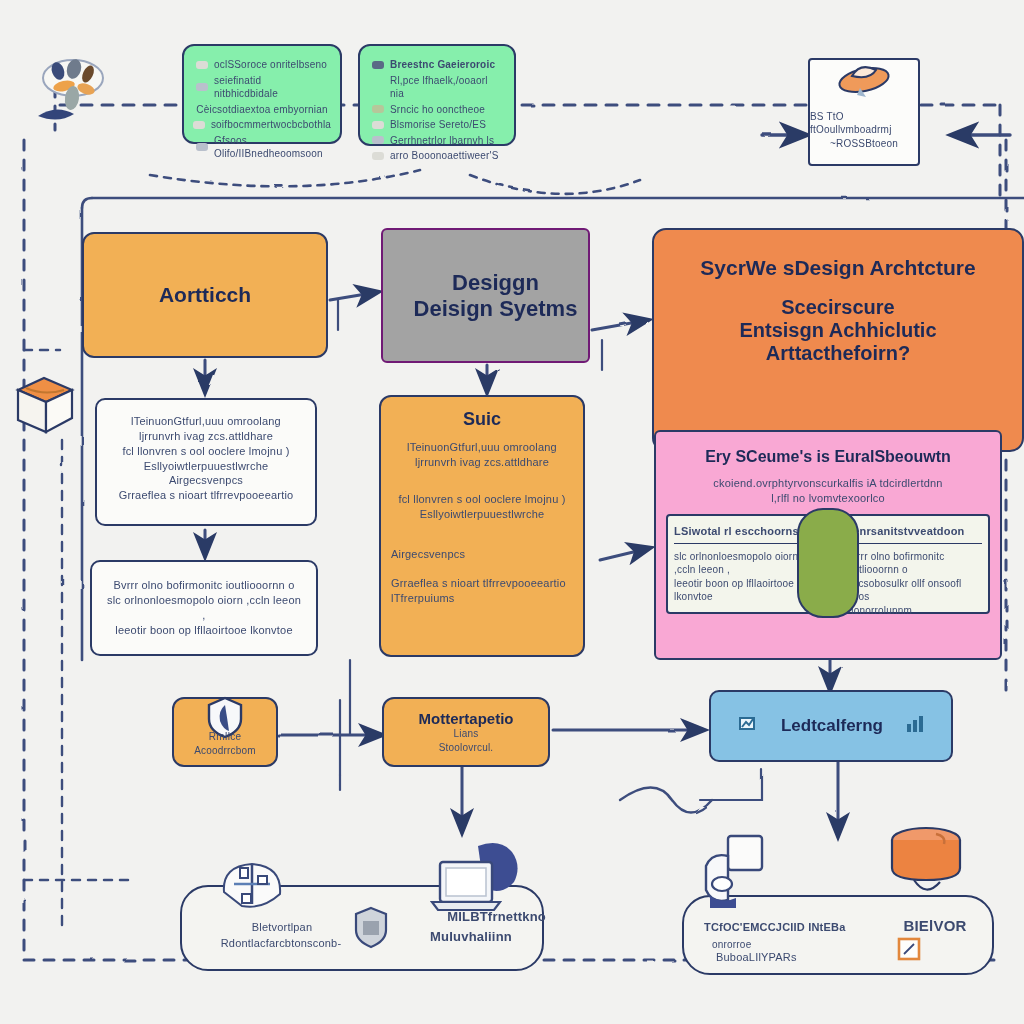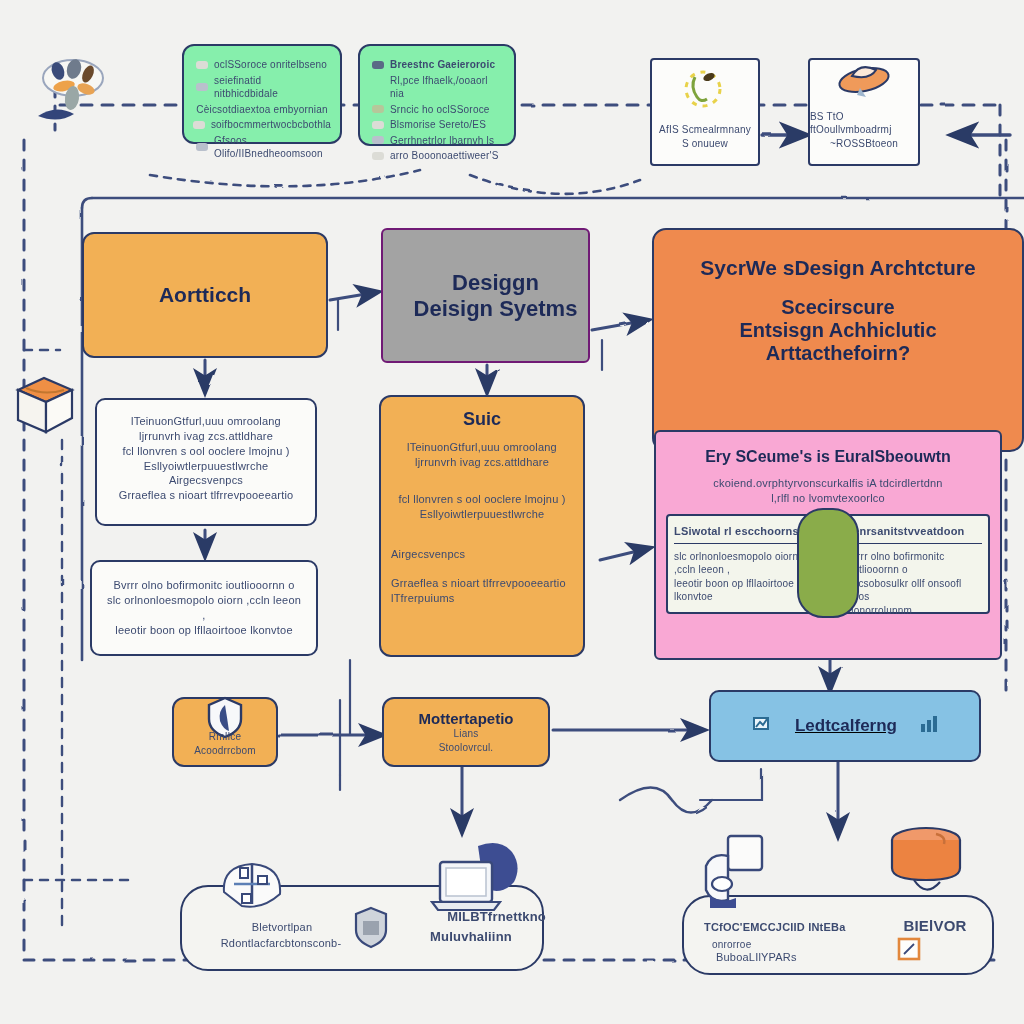--- a/index.html
+++ b/index.html
@@ -155,47 +155,36 @@
   <div class="note" style="left:358px;top:44px;width:158px;height:102px;">
     <div class="line">
         <span class="bullet" style="background:#5a6a86"></span>
       <span class="blurtext tiny" style="font-weight:bold">Breestnc Gaeieroroic</span>
       </div>
     <div class="line" style="padding-left:18px">
       <span class="blurtext tiny">Rl,pce lfhaelk,/ooaorl  nia</span>
       </div>
     <div class="line">
         <span class="bullet g"></span>
-      <span class="blurtext tiny">Srncic ho oclSSoroce</span>
+      <span class="blurtext tiny">Srncic ho oonctheoe</span>
       </div>
     <div class="line">
         <span class="bullet w"></span>
       <span class="blurtext tiny">Blsmorise Sereto/ES</span>
       </div>
     <div class="line">
         <span class="bullet"></span>
       <span class="blurtext tiny">Gerrhnetrlor lbarnvh ls</span>
       </div>
     <div class="line">
         <span class="bullet w"></span>
       <span class="blurtext tiny">arro Booonoaettiweer'S</span>
       </div>
   </div>
 
-  <div class="doccard" style="left:650px;top:58px;width:110px;height:108px;">
-    <div style="margin-bottom:6px;">
-      <svg viewBox="0 0 52 46" width="52" height="46">
-        <circle cx="24" cy="22" r="17" fill="none" stroke="#e8d24a" stroke-width="3" stroke-dasharray="5 6"></circle>
-        <path d="M16 10 q-5 10 2 20 q4 6 10 2" fill="none" stroke="#7ea33c" stroke-width="3"></path>
-        <ellipse cx="30" cy="10" rx="6" ry="3.5" fill="#4a3a1a" transform="rotate(-25 30 10)"></ellipse>
-      </svg>
-    </div>
-    <div class="blurtext tiny">AfIS Scmealrmnany</div>
-    <div class="blurtext tiny">S onuuew</div>
-  </div>
 
   <div class="doccard" style="left:808px;top:58px;width:112px;height:108px;">
     <div style="margin-bottom:6px;">
       <svg viewBox="0 0 56 42" width="56" height="42">
         <ellipse cx="28" cy="22" rx="25" ry="11" fill="#ef9a5a" stroke="#2b3a66" stroke-width="2" transform="rotate(-12 28 22)"></ellipse>
         <path d="M16 18 q8 -14 24 -6 q-6 10 -24 6z" fill="#fbe8d8" stroke="#2b3a66" stroke-width="2"></path>
         <path d="M24 30 l6 9 l-9 -2z" fill="#9fb7cf"></path>
       </svg>
     </div>
     <div class="blurtext tiny">BS TtO ftOoullvmboadrmj</div>
@@ -285,21 +274,21 @@
     <div class="blurtext tiny">RmIlce</div>
     <div class="blurtext tiny">Acoodrrcbom</div>
   </div>
 
   <div class="box-orange" style="position:absolute;left:382px;top:697px;width:168px;height:70px;display:flex;flex-direction:column;align-items:center;justify-content:center;box-sizing:border-box;">
     <div class="title-b" style="font-size:15px">Mottertapetio</div>
     <div class="blurtext tiny">Lians</div>
     <div class="blurtext tiny">Stoolovrcul.</div>
   </div>
 
-  <div class="box-blue" style="position:absolute;left:709px;top:690px;width:272px;height:72px;display:flex;align-items:center;justify-content:center;gap:22px;box-sizing:border-box;text-decoration:underline;">
+  <div class="box-blue" style="position:absolute;left:709px;top:690px;width:244px;height:72px;display:flex;align-items:center;justify-content:center;gap:22px;box-sizing:border-box;">
     <span>
       <svg viewBox="0 0 22 20" width="22" height="20">
         <rect x="3" y="4" width="14" height="11" fill="#eaf5fb" stroke="#2b6b93" stroke-width="2"></rect>
         <path d="M5 13 l4 -5 l3 3 l4 -6" fill="none" stroke="#2b6b93" stroke-width="2"></path>
       </svg>
     </span>
     <span class="title-b" style="font-size:17px">Ledtcalferng</span>
     <span>
       <svg viewBox="0 0 20 20" width="20" height="20">
         <rect x="2" y="10" width="4" height="8" fill="#2b6b93"></rect>

